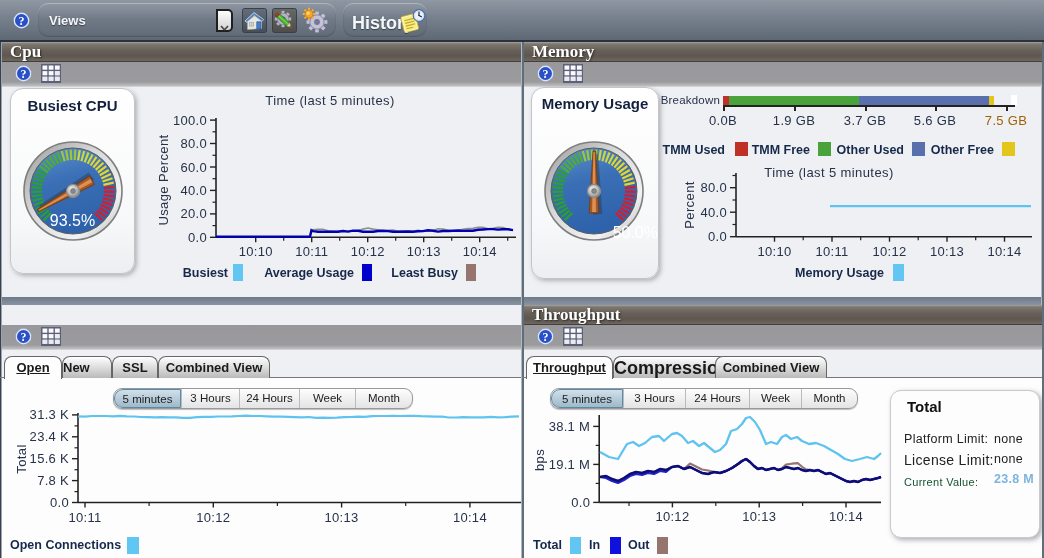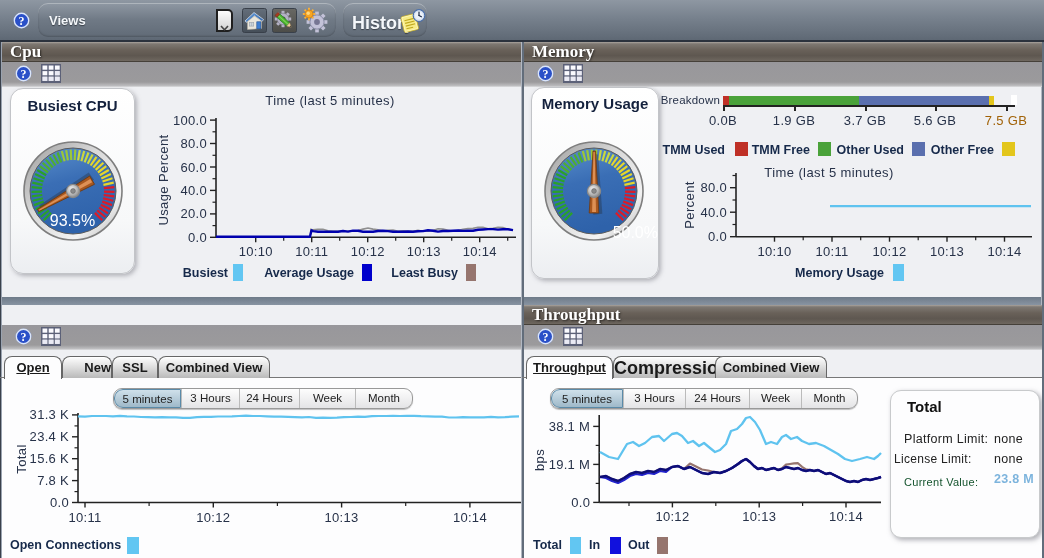--- a/index.html
+++ b/index.html
@@ -468,21 +468,21 @@
             <rect x="1.5" y="12.7" width="4.8" height="4.2"></rect>
             <rect x="7.7" y="12.7" width="4.8" height="4.2"></rect>
             <rect x="13.9" y="12.7" width="4.8" height="4.2"></rect>
           </g>
         </svg></div>
     </div>
     <div class="abs" style="left:2px;top:350px;width:519px;height:28px;background:#eff0f3"></div>
     <div class="abs" style="left:2px;top:378px;width:519px;height:180px;background:#fdfdfe"></div>
     <div style="position:absolute;left:0px;top:377px;width:521px;height:1px;background:#777"></div>
     <div style="position:absolute;left:4px;top:356px;width:58px;height:23px;background:#fdfdfe;border:1px solid #666;border-bottom:none;border-radius:8px 8px 0 0;z-index:3;font-weight:bold;font-size:13px;color:#1a1a1a;text-align:center;line-height:22px;box-sizing:border-box;box-shadow:inset 0 1px 0 #fff"><span style="text-decoration:underline">Open</span></div>
-    <div style="position:absolute;left:62px;top:356px;width:50px;height:22px;background:linear-gradient(#fefefe,#d6d6d6 60%,#b9b9b9);border:1px solid #666;border-bottom:none;border-radius:8px 8px 0 0;z-index:2;font-weight:bold;font-size:13px;color:#1a1a1a;text-align:right;line-height:22px;box-sizing:border-box;box-shadow:inset 0 1px 0 #fff">New</div>
+    <div style="position:absolute;left:62px;top:356px;width:50px;height:22px;background:linear-gradient(#fefefe,#d6d6d6 60%,#b9b9b9);border:1px solid #666;border-bottom:none;border-radius:8px 8px 0 0;z-index:2;font-weight:bold;font-size:13px;color:#1a1a1a;text-align:left;line-height:22px;box-sizing:border-box;box-shadow:inset 0 1px 0 #fff">New</div>
     <div style="position:absolute;left:112px;top:356px;width:46px;height:22px;background:linear-gradient(#fefefe,#d6d6d6 60%,#b9b9b9);border:1px solid #666;border-bottom:none;border-radius:8px 8px 0 0;z-index:2;font-weight:bold;font-size:13px;color:#1a1a1a;text-align:center;line-height:22px;box-sizing:border-box;box-shadow:inset 0 1px 0 #fff">SSL</div>
     <div style="position:absolute;left:158px;top:356px;width:112px;height:22px;background:linear-gradient(#fefefe,#d6d6d6 60%,#b9b9b9);border:1px solid #666;border-bottom:none;border-radius:8px 8px 0 0;z-index:2;font-weight:bold;font-size:13px;color:#1a1a1a;text-align:center;line-height:22px;box-sizing:border-box;box-shadow:inset 0 1px 0 #fff">Combined View</div>
     <div style="position:absolute;left:113px;top:388px;width:298px;height:19px;border:1px solid #999;border-radius:9px;background:linear-gradient(#fdfdfd,#e4e4e6);box-shadow:0 1px 1px rgba(0,0,0,0.25);overflow:hidden;display:flex">
       <div style="width:67px;height:19px;line-height:19px;text-align:center;font-size:11.5px;color:#222;background:linear-gradient(#cfe0ea,#9fb9c9);border:1px solid #5a8aa8;border-radius:9px 0 0 9px;box-sizing:border-box;">5 minutes</div>
       <div style="width:58px;height:19px;line-height:19px;text-align:center;font-size:11.5px;color:#222;border-left:1px solid #bbb;box-sizing:border-box;">3 Hours</div>
       <div style="width:60px;height:19px;line-height:19px;text-align:center;font-size:11.5px;color:#222;border-left:1px solid #bbb;box-sizing:border-box;">24 Hours</div>
       <div style="width:56px;height:19px;line-height:19px;text-align:center;font-size:11.5px;color:#222;border-left:1px solid #bbb;box-sizing:border-box;">Week</div>
       <div style="width:57px;height:19px;line-height:19px;text-align:center;font-size:11.5px;color:#222;border-left:1px solid #bbb;box-sizing:border-box;">Month</div>
     </div>
     <svg width="522" height="125" viewBox="0 0 522 125" style="position:absolute;left:0px;top:405px">
@@ -590,17 +590,17 @@
     <div class="abs legend" style="left:533px;top:538px">Total</div>
 <div class="abs sw" style="left:570px;top:537px;width:11px;height:17px;background:#62c6f2"></div>
 <div class="abs legend" style="left:589px;top:538px">In</div>
 <div class="abs sw" style="left:610px;top:537px;width:11px;height:17px;background:#1111dd"></div>
 <div class="abs legend" style="left:628px;top:538px">Out</div>
 <div class="abs sw" style="left:657px;top:537px;width:11px;height:17px;background:#96756e"></div>
     <div class="abs" style="left:890px;top:390px;width:148px;height:146px;background:#fdfdfe;border:1px solid #c8cacc;border-radius:11px;box-shadow:2px 2px 5px rgba(110,110,120,0.55)">
 <div style="position:absolute;left:16px;top:7px;font-weight:bold;font-size:15px;color:#111">Total</div>
 <div style="position:absolute;left:13px;top:41px;font-size:12.5px;color:#222;letter-spacing:0.3px">Platform Limit:</div>
 <div style="position:absolute;left:103px;top:41px;font-size:12.5px;color:#222;letter-spacing:0.3px">none</div>
-<div style="position:absolute;left:3px;top:61px;font-size:12px;color:#222;letter-spacing:0.3px">License Limit:</div>
+<div style="position:absolute;left:13px;top:61px;font-size:14px;color:#222;letter-spacing:0.3px">License Limit:</div>
 <div style="position:absolute;left:103px;top:61px;font-size:12.5px;color:#222;letter-spacing:0.3px">none</div>
 <div style="position:absolute;left:13px;top:85px;font-size:11px;color:#14532d;letter-spacing:0.3px">Current Value:</div>
 <div style="position:absolute;left:103px;top:81px;font-size:12.5px;font-weight:bold;color:#7db4dd;letter-spacing:0.3px">23.8 M</div>
 </div>
   </div>
 </body></html>

